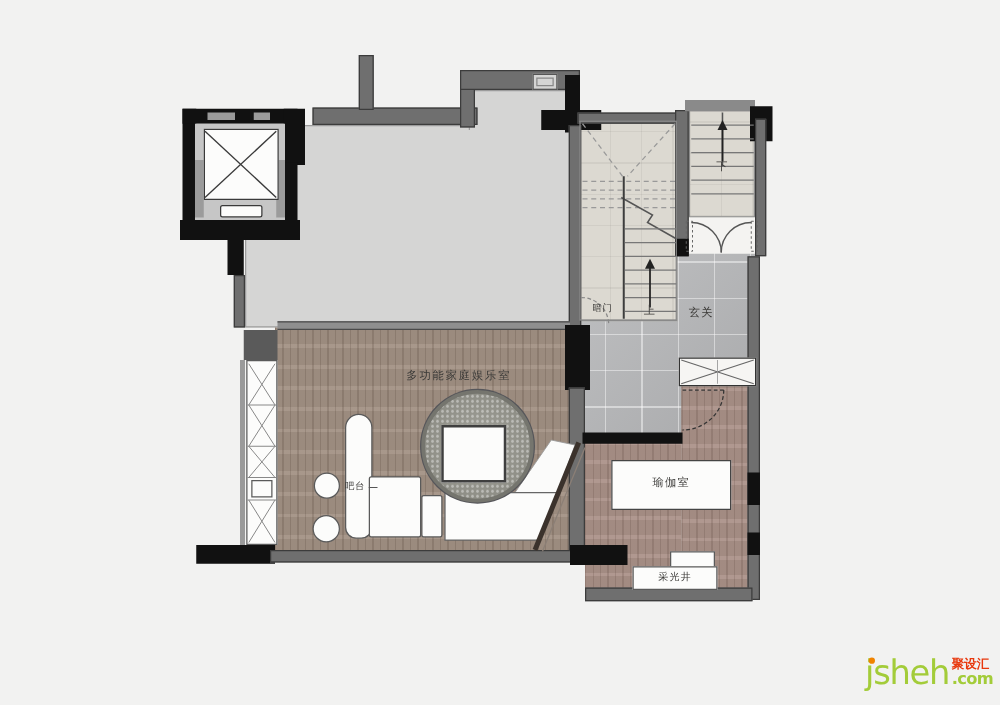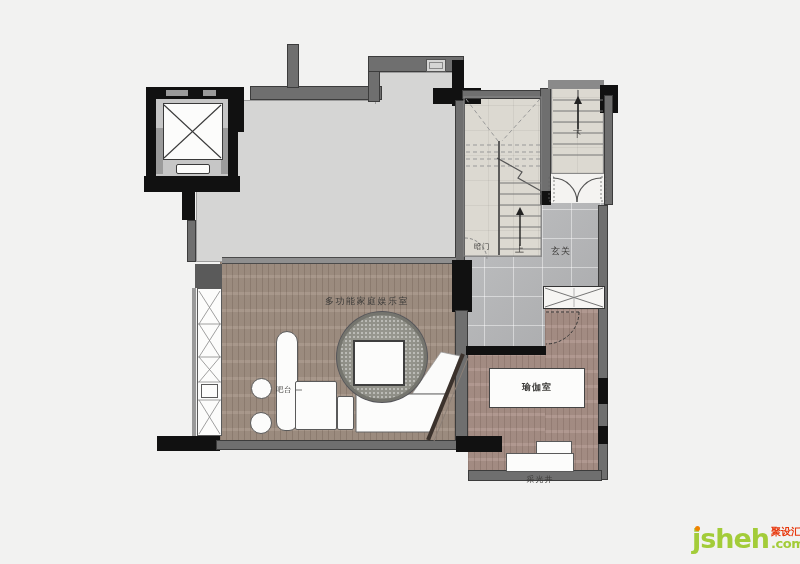--- a/index.html
+++ b/index.html
@@ -37,21 +37,21 @@
   .lbl{position:absolute;font-size:9px;color:var(--label);text-align:center;line-height:1.1;letter-spacing:1px;white-space:nowrap;}
   .lbl-s{font-size:7.5px;letter-spacing:.5px;}
   svg.overlay{position:absolute;left:0;top:0;pointer-events:none;}
   .rug{position:absolute;border-radius:50%;
     background-color:var(--rug);
     background-image:radial-gradient(rgba(255,255,255,.38) .8px,transparent 1.4px),
                      radial-gradient(circle,rgba(255,255,255,.1),rgba(0,0,0,.12));
     background-size:4px 4px,100% 100%;
     border:3px solid #75756e;box-shadow:0 0 0 1px #56565a;box-sizing:border-box;}
   .wm{position:absolute;display:flex;align-items:flex-end;gap:2px;}
-  .wm .brand{font-size:27px;font-weight:bold;color:var(--wm-green);letter-spacing:-1px;line-height:.8;position:relative;}
+  .wm .brand{font-size:27px;font-weight:normal;color:var(--wm-green);letter-spacing:-1px;line-height:.8;position:relative;}
   .wm .dotj{position:absolute;width:5px;height:5px;border-radius:50%;background:var(--wm-orange);}
   .wm .col{display:flex;flex-direction:column;line-height:1;}
   .wm .cjk{font-size:10px;font-weight:bold;color:var(--wm-red);letter-spacing:0;}
   .wm .tld{font-size:13px;font-weight:bold;color:var(--wm-green);letter-spacing:-.5px;}
 </style>
 </head>
 <body>
 
 <div class="stage">
 
@@ -204,26 +204,26 @@
     </g>
 
     <line x1="295" y1="390" x2="302" y2="390" stroke="#555" stroke-width="0.8"></line>
   </svg>
 
   <div class="rug" style="left:337px;top:312px;width:90px;height:90px;"></div>
   <div class="furn" style="left:353px;top:340px;width:52px;height:46px;border:2px solid #3f3f3f;"></div>
 
   <div class="lbl" style="left:315px;top:297px;width:104px;letter-spacing:1.5px;">多功能家庭娱乐室</div>
   <div class="lbl lbl-s" style="left:273px;top:386px;width:22px;font-family:Liberation Mono, monospace;">吧台</div>
-  <div class="lbl" style="left:489px;top:383px;width:96px;font-weight:bold;">瑜伽室</div>
+  <div class="lbl" style="left:489px;top:383px;width:96px;">瑜伽室</div>
   <div class="lbl" style="left:546px;top:247px;width:30px;">玄关</div>
   <div class="lbl lbl-s" style="left:468px;top:243px;width:28px;">暗门</div>
   <div class="lbl" style="left:511px;top:245px;width:18px;">上</div>
   <div class="lbl" style="left:570px;top:130px;width:16px;">下</div>
-  <div class="lbl" style="left:506px;top:476px;width:68px;font-size:8px;">采光井</div>
+  <div class="lbl" style="left:506px;top:458px;width:68px;font-size:8px;">采光井</div>
 
   <div class="wm" style="left:692px;top:527px;">
     <span class="brand">jsheh</span>
     <span class="dotj" style="left:3px;top:-1px;"></span>
     <span class="col">
       <span class="cjk">聚设汇</span>
       <span class="tld">.com</span>
     </span>
   </div>
 

